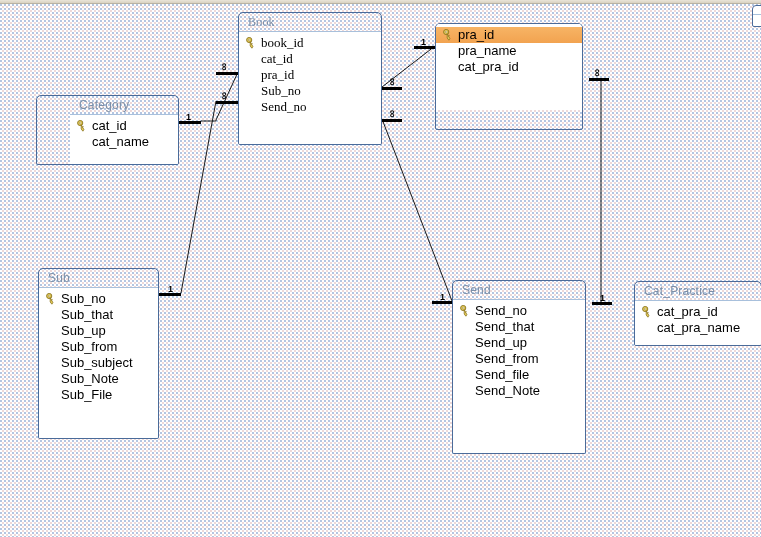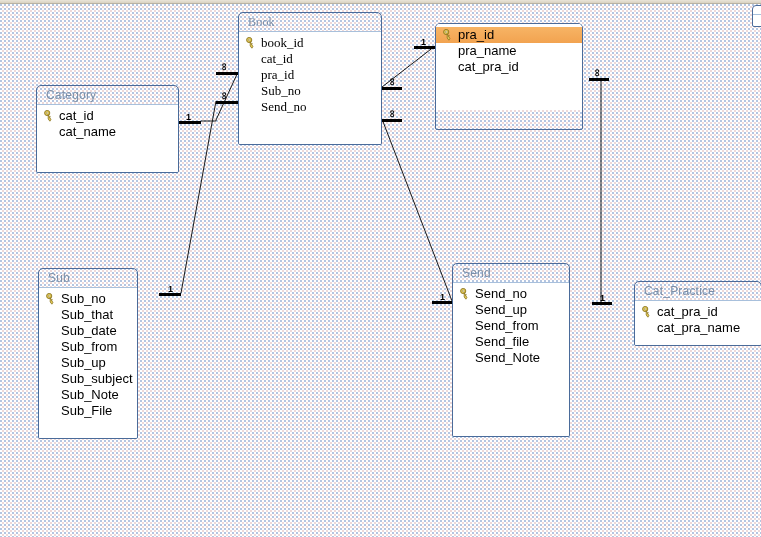--- a/index.html
+++ b/index.html
@@ -173,21 +173,21 @@
       <div class="cardinality card-one" style="left: 421px; top: 38px;">1</div>
       <div class="card-stub" style="left: 432px; top: 301px; width: 20px;"></div>
       <div class="cardinality card-one" style="left: 440px; top: 293px;">1</div>
       <div class="card-stub" style="left: 589px; top: 78px; width: 20px;"></div>
       <div class="cardinality card-many" style="left: 594px; top: 67px;">∞</div>
       <div class="card-stub" style="left: 592px; top: 302px; width: 20px;"></div>
       <div class="cardinality card-one" style="left: 600px; top: 294px;">1</div>
     </div>
 
   <div id="tables">
-      <div class="tbl" style="left: 36px; top: 85px; width: 143px; height: 88px;">
+      <div class="tbl" style="left: 36px; top: 95px; width: 143px; height: 70px; padding-left: 33px;">
         <div class="tbl-head">Category</div>
         <div class="tbl-body">
           <div class="fld"><svg class="key-icon" viewBox="0 0 11 12">
               <circle cx="3.2" cy="3.0" r="2.6" fill="#e8cf5a" stroke="#8a7420" stroke-width="0.9"></circle>
               <circle cx="3.2" cy="3.0" r="0.95" fill="#ffffff" stroke="#8a7420" stroke-width="0.5"></circle>
               <path d="M4.2 4.6 L6.9 9.6 L5.9 11.2 L4.2 9.0 Z" fill="#e8cf5a" stroke="#8a7420" stroke-width="0.8" stroke-linejoin="round"></path>
               <path d="M5.2 7.2 L6.6 6.4" stroke="#8a7420" stroke-width="0.8"></path>
             </svg><span>cat_id</span></div>
           <div class="fld"><span>cat_name</span></div>
         </div>
@@ -212,47 +212,47 @@
           <div class="fld selected"><svg class="key-icon" viewBox="0 0 11 12">
               <circle cx="3.2" cy="3.0" r="2.6" fill="#e8cf5a" stroke="#8a7420" stroke-width="0.9"></circle>
               <circle cx="3.2" cy="3.0" r="0.95" fill="#ffffff" stroke="#8a7420" stroke-width="0.5"></circle>
               <path d="M4.2 4.6 L6.9 9.6 L5.9 11.2 L4.2 9.0 Z" fill="#e8cf5a" stroke="#8a7420" stroke-width="0.8" stroke-linejoin="round"></path>
               <path d="M5.2 7.2 L6.6 6.4" stroke="#8a7420" stroke-width="0.8"></path>
             </svg><span>pra_id</span></div>
           <div class="fld"><span>pra_name</span></div>
           <div class="fld"><span>cat_pra_id</span></div>
         </div>
       </div>
-      <div class="tbl" style="left: 38px; top: 268px; width: 100px; height: 171px;">
+      <div class="tbl" style="left: 38px; top: 268px; width: 121px; height: 171px;">
         <div class="tbl-head">Sub</div>
         <div class="tbl-body">
           <div class="fld"><svg class="key-icon" viewBox="0 0 11 12">
               <circle cx="3.2" cy="3.0" r="2.6" fill="#e8cf5a" stroke="#8a7420" stroke-width="0.9"></circle>
               <circle cx="3.2" cy="3.0" r="0.95" fill="#ffffff" stroke="#8a7420" stroke-width="0.5"></circle>
               <path d="M4.2 4.6 L6.9 9.6 L5.9 11.2 L4.2 9.0 Z" fill="#e8cf5a" stroke="#8a7420" stroke-width="0.8" stroke-linejoin="round"></path>
               <path d="M5.2 7.2 L6.6 6.4" stroke="#8a7420" stroke-width="0.8"></path>
             </svg><span>Sub_no</span></div>
           <div class="fld"><span>Sub_that</span></div>
-          <div class="fld"><span>Sub_date</span></div>
+          <div class="fld"><span>Sub_up</span></div>
           <div class="fld"><span>Sub_from</span></div>
-          <div class="fld"><span>Sub_up</span></div>
           <div class="fld"><span>Sub_subject</span></div>
           <div class="fld"><span>Sub_Note</span></div>
           <div class="fld"><span>Sub_File</span></div>
         </div>
       </div>
-      <div class="tbl" style="left: 452px; top: 263px; width: 118px; height: 174px;">
+      <div class="tbl" style="left: 452px; top: 280px; width: 134px; height: 174px;">
         <div class="tbl-head">Send</div>
         <div class="tbl-body">
           <div class="fld"><svg class="key-icon" viewBox="0 0 11 12">
               <circle cx="3.2" cy="3.0" r="2.6" fill="#e8cf5a" stroke="#8a7420" stroke-width="0.9"></circle>
               <circle cx="3.2" cy="3.0" r="0.95" fill="#ffffff" stroke="#8a7420" stroke-width="0.5"></circle>
               <path d="M4.2 4.6 L6.9 9.6 L5.9 11.2 L4.2 9.0 Z" fill="#e8cf5a" stroke="#8a7420" stroke-width="0.8" stroke-linejoin="round"></path>
               <path d="M5.2 7.2 L6.6 6.4" stroke="#8a7420" stroke-width="0.8"></path>
             </svg><span>Send_no</span></div>
+          <div class="fld"><span>Send_that</span></div>
           <div class="fld"><span>Send_up</span></div>
           <div class="fld"><span>Send_from</span></div>
           <div class="fld"><span>Send_file</span></div>
           <div class="fld"><span>Send_Note</span></div>
         </div>
       </div>
       <div class="tbl" style="left: 634px; top: 281px; width: 128px; height: 65px;">
         <div class="tbl-head">Cat_Practice</div>
         <div class="tbl-body">
           <div class="fld"><svg class="key-icon" viewBox="0 0 11 12">

